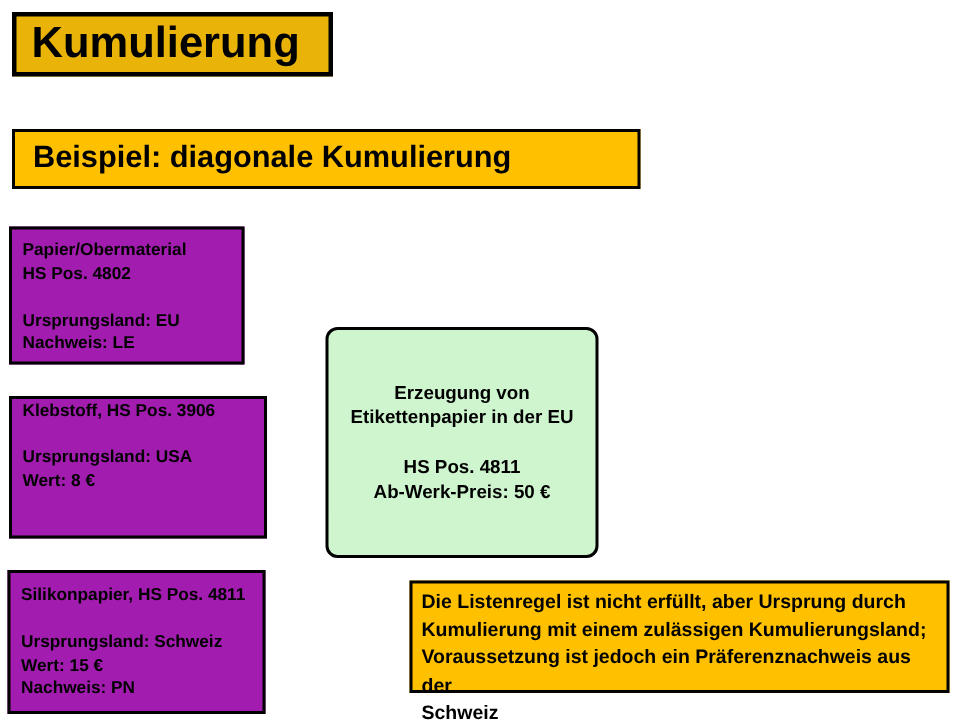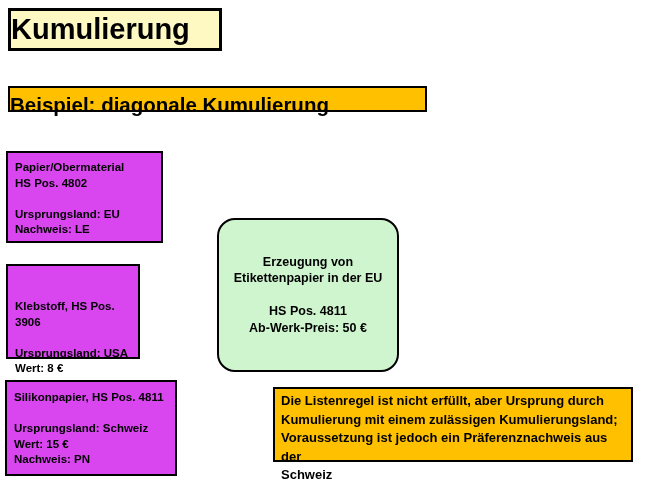--- a/index.html
+++ b/index.html
@@ -17,60 +17,60 @@
     font-family: "Liberation Sans", sans-serif;
     font-weight: bold;
     color: #000000;
     overflow: hidden;
   }
 
   .title-box {
     position: absolute;
     left: 8px; top: 8px;
     width: 214px; height: 43px;
-    background: #fef9c3;
+    background: #eab308;
     border: 3px solid #000000;
     font-size: 29px;
     line-height: 36px;
-    padding-left: 0;
+    padding-left: 10px;
     white-space: pre-line;
   }
 
   .subtitle-bar {
     position: absolute;
     left: 8px; top: 86px;
-    width: 419px; height: 26px;
+    width: 419px; height: 40px;
     background: #FFC000;
     border: 2px solid #000000;
     font-size: 20.5px;
     line-height: 33px;
-    padding-left: 0;
+    padding-left: 12px;
     white-space: pre-line;
   }
 
   .material-box {
     position: absolute;
-    background: #d946ef;
+    background: #a21caf;
     border: 2px solid #000000;
     font-size: 11.5px;
     line-height: 15.5px;
     white-space: pre-line;
     padding: 7px 6px 0 7px;
   }
   .material-papier        { left: 6px; top: 151px; width: 157px; height: 92px; }
-  .material-klebstoff     { left: 6px; top: 264px; width: 134px; height: 95px; padding-top: 33px; }
+  .material-klebstoff     { left: 6px; top: 264px; width: 172px; height: 95px; padding-top: 1px; }
   .material-silikonpapier { left: 5px; top: 380px; width: 172px; height: 96px; padding-top: 8px; }
 
   .process-box {
     position: absolute;
     left: 217px; top: 218px;
     width: 182px; height: 154px;
     background: #CFF5CF;
     border: 2px solid #000000;
-    border-radius: 18px;
+    border-radius: 8px;
     display: flex;
     align-items: center;
     justify-content: center;
     text-align: center;
     font-size: 12.5px;
     line-height: 16.5px;
     white-space: pre-line;
   }
 
   .export-box {

